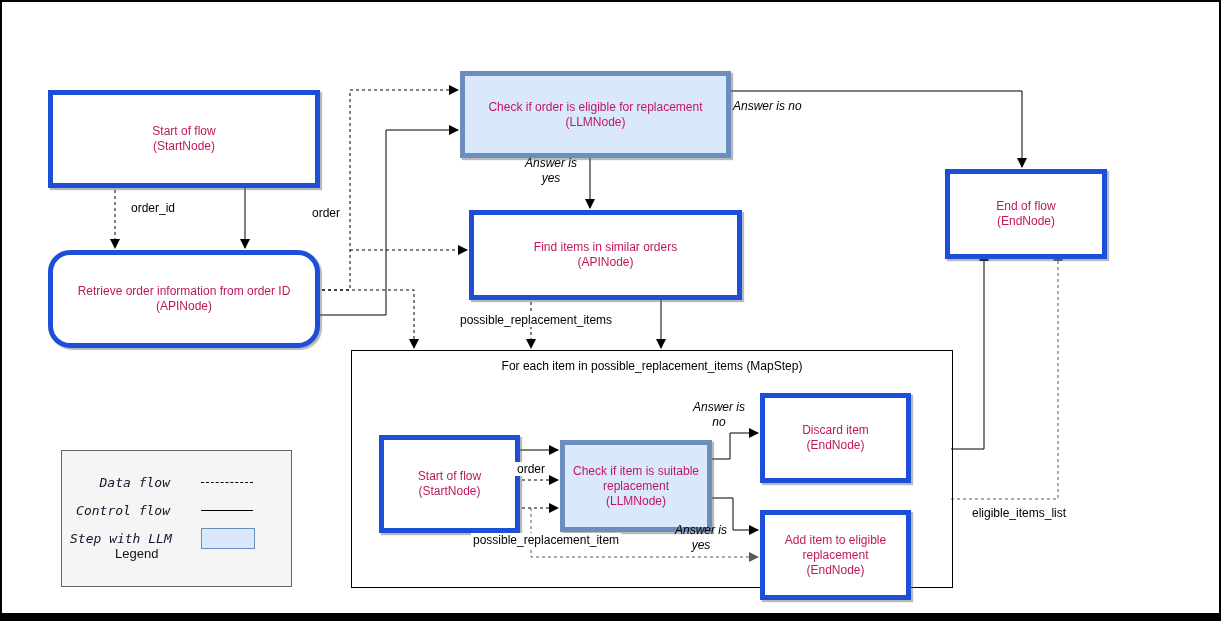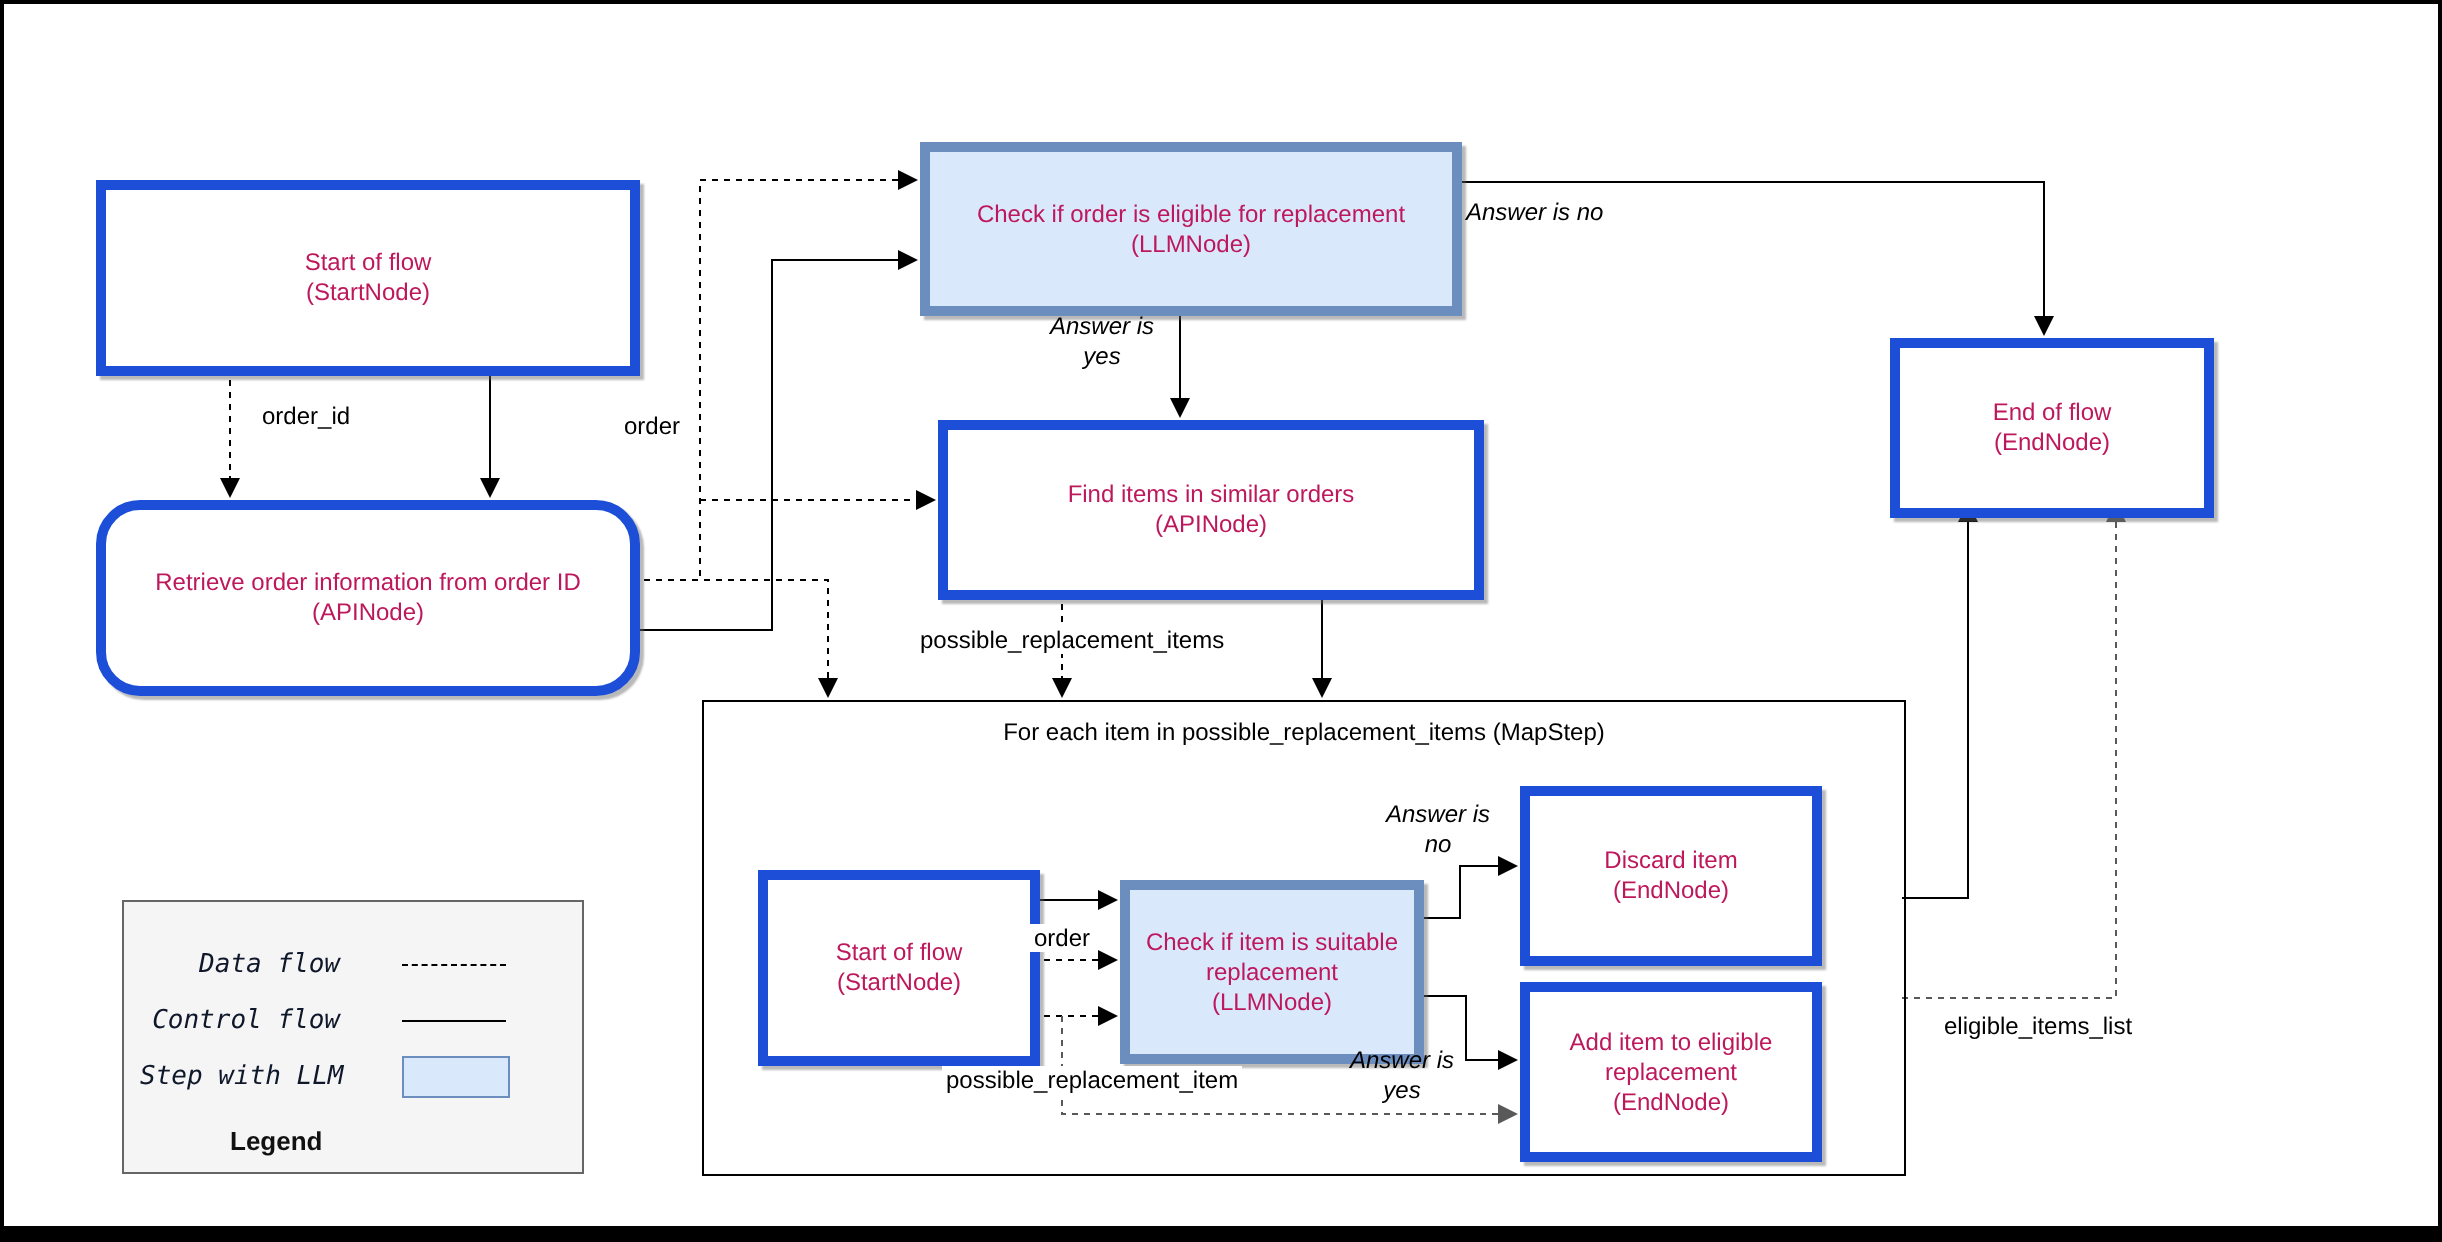--- a/index.html
+++ b/index.html
@@ -15,21 +15,21 @@
   .mapstep{position:absolute;border:1px solid #000;background:transparent;z-index:2;}
   .mapstep-title{position:absolute;left:0;right:0;top:8px;text-align:center;font-size:12px;color:#000;}
   .elabel{position:absolute;font-size:12px;color:#000;background:#fff;padding:0 2px;white-space:nowrap;z-index:4;}
   .ilabel{position:absolute;font-size:12px;font-style:italic;color:#000;text-align:center;line-height:15px;z-index:4;}
   .legend{position:absolute;left:61px;top:450px;width:229px;height:135px;background:#f5f5f5;border:1px solid #666;z-index:3;}
   .legend .lbl{position:absolute;left:8px;width:100px;text-align:right;font-family:"DejaVu Sans Mono",monospace;
                font-style:italic;font-size:13px;color:#0f172a;white-space:nowrap;}
   .legend .sample-dashed{position:absolute;left:139px;width:52px;height:0;border-top:1px dashed #000;}
   .legend .sample-solid{position:absolute;left:139px;width:52px;height:0;border-top:1px solid #000;}
   .legend .sample-llm{position:absolute;left:139px;width:52px;height:19px;background:#dae8fc;border:1px solid #6c8ebf;}
-  .legend .ltitle{position:absolute;left:9px;top:112px;font-weight:bold;font-size:13px;color:#111;padding-left:44px;}
+  .legend .ltitle{position:absolute;left:9px;top:95px;font-weight:normal;font-size:13px;color:#111;padding-left:44px;}
 </style>
 </head>
 <body>
 
 <div class="canvas">
 
   <svg class="edges" width="1221" height="621" viewBox="0 0 1221 621">
     <defs>
       <marker id="ab" viewBox="0 0 10 10" refX="9" refY="5" markerWidth="10" markerHeight="10" orient="auto">
         <path d="M0,0 L10,5 L0,10 Z" fill="#000"></path>
@@ -118,21 +118,21 @@
     </div>
   </div>
 
   <div class="node" style="left:760px;top:393px;width:141px;height:80px;">
     <div>
       <span class="nl">Discard item</span>
       <span class="nl">(EndNode)</span>
     </div>
   </div>
 
-  <div class="node" style="left:760px;top:491px;width:141px;height:80px;">
+  <div class="node" style="left:760px;top:510px;width:141px;height:80px;">
     <div>
       <span class="nl">Add item to eligible</span>
       <span class="nl">replacement</span>
       <span class="nl">(EndNode)</span>
     </div>
   </div>
 
   <div class="elabel" style="left:129px;top:201px;">order_id</div>
   <div class="elabel" style="left:310px;top:206px;">order</div>
   <div class="elabel" style="left:425px;top:313px;margin-left:33px;">possible_replacement_items</div>

